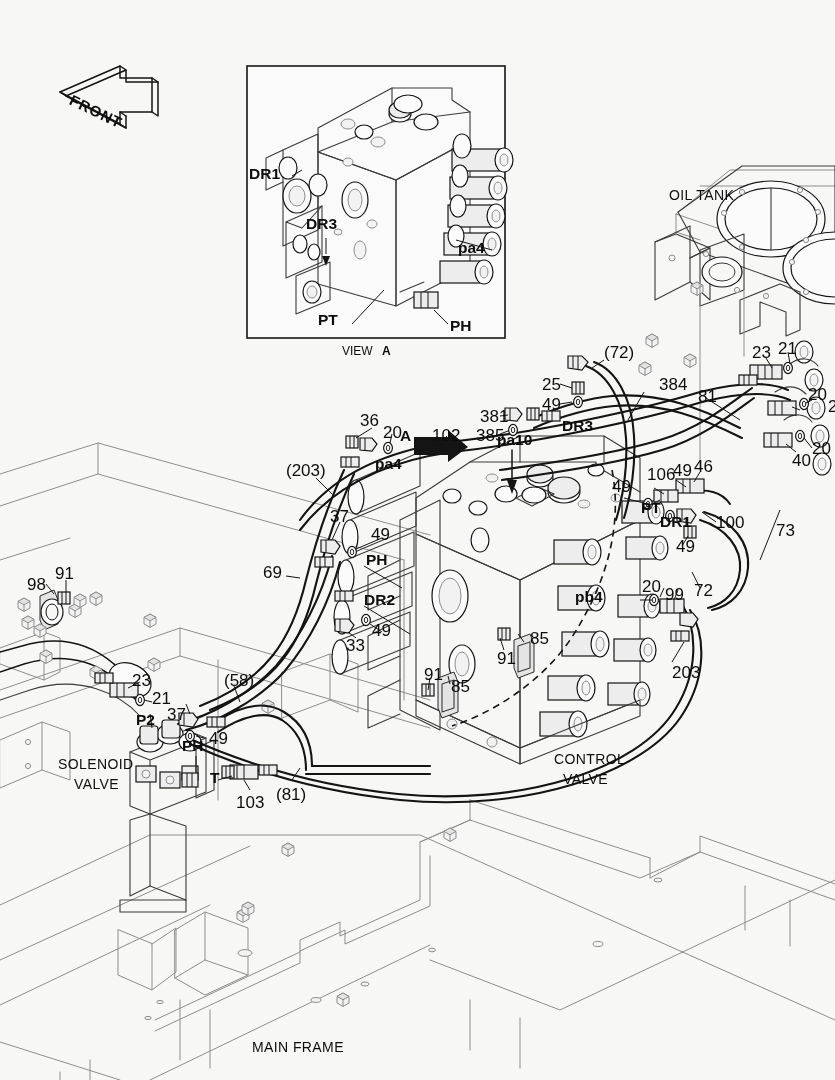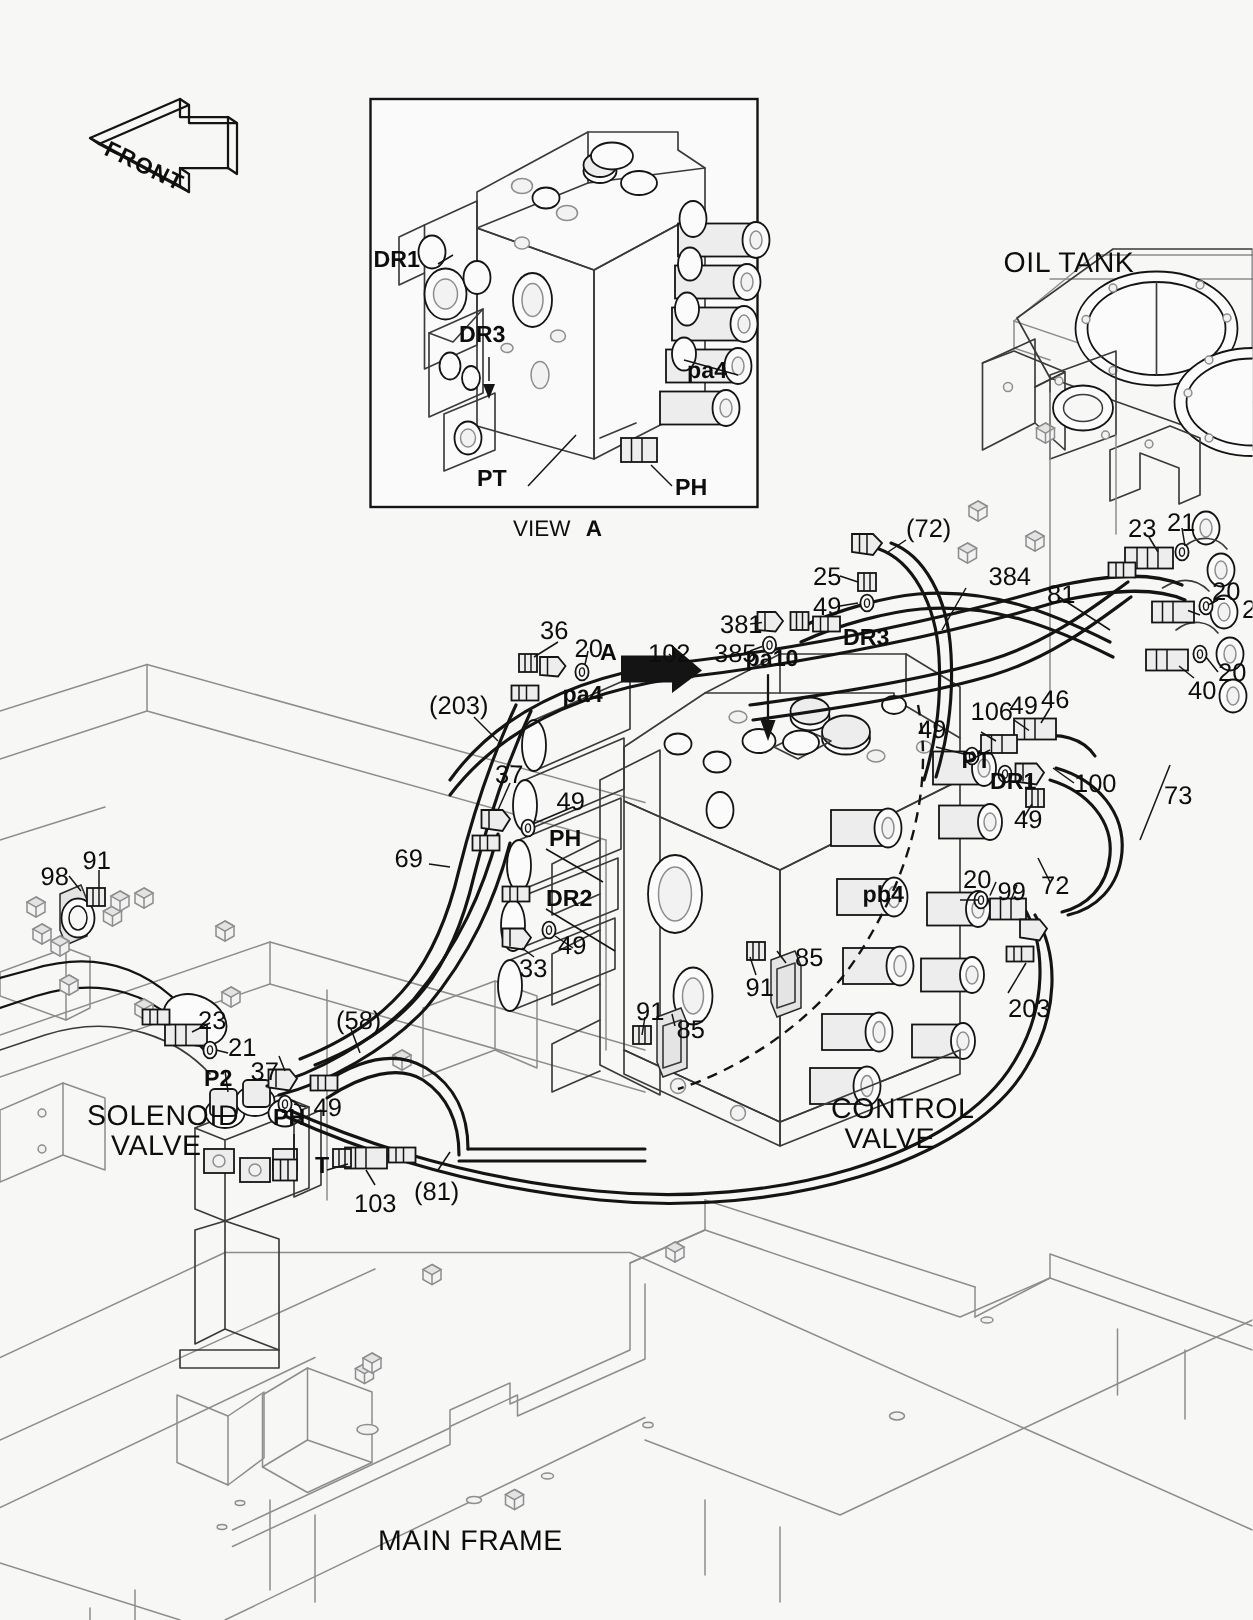--- a/index.html
+++ b/index.html
@@ -4,23 +4,23 @@
 <style>
   html,body{margin:0;padding:0;background:#f7f7f6;}
   body{width:835px;height:1080px;position:relative;overflow:hidden;
        font-family:"Liberation Sans", sans-serif;}
   #stage{position:absolute;left:0;top:0;width:835px;height:1080px;}
   svg#art{position:absolute;left:0;top:0;width:835px;height:1080px;}
   .lbl{position:absolute;font-family:"Liberation Sans",sans-serif;color:#0d0d0d;
        white-space:nowrap;line-height:1;}
   .n{font-size:17px;}           
   .port{font-size:15.5px;font-weight:bold;}
-  .viewlabel{font-size:15px;}
+  .viewlabel{font-size:12px;}
   .viewlabel b{font-weight:bold;}
-  .comp{font-size:19px;letter-spacing:.4px;}
+  .comp{font-size:14px;letter-spacing:.4px;margin-top:22px;}
   .front-text{font-size:15px;font-weight:bold;letter-spacing:1px;}
 </style>
 </head>
 <body>
 
 <div id="stage">
 
 <svg id="art" viewBox="0 0 835 1080">
   <defs>
     <style>

